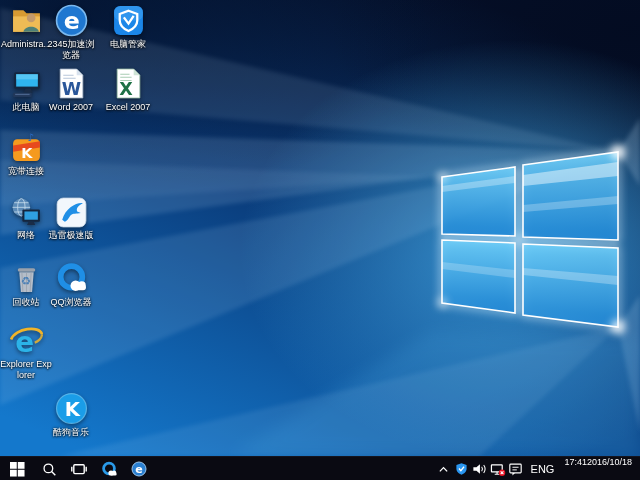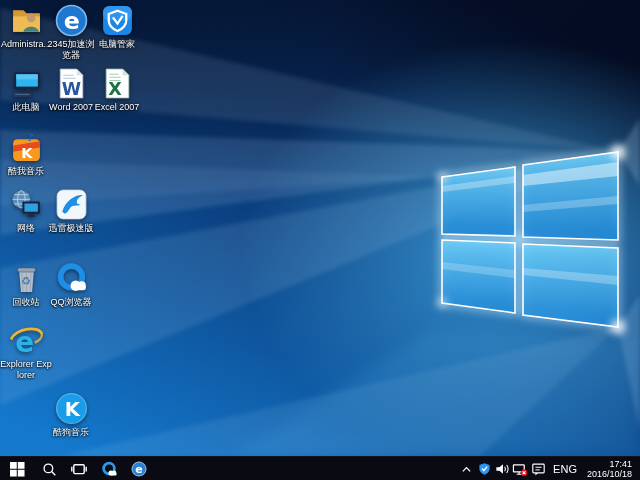--- a/index.html
+++ b/index.html
@@ -12,35 +12,35 @@
 
   
   .icon-cell { position:absolute; width:52px; display:flex; flex-direction:column; align-items:center; cursor:default; }
   .icon-cell .ic { width:34px; height:34px; display:flex; align-items:center; justify-content:center;
                    filter:drop-shadow(0 2px 2px rgba(0,0,0,.45)); }
   .icon-cell .ic svg { width:33px; height:33px; display:block; }
   .icon-label { margin-top:2px; max-width:52px; font-size:9px; line-height:11px; color:#fff; text-align:center;
                 text-shadow:0 1px 2px #000, 0 0 3px rgba(0,0,0,.9); word-break:break-all; }
 
   
-  .c0 { left:0px; }  .c1 { left:45px; }  .c2 { left:91px; }
-  .r0 { top:3px; } .r1 { top:66px; } .r2 { top:130px; } .r3 { top:187px; }
+  .c0 { left:0px; }  .c1 { left:45px; }  .c2 { left:102px; }
+  .r0 { top:3px; } .r1 { top:66px; } .r2 { top:130px; } .r3 { top:195px;font-family:Liberation Mono, monospace; }
   .r4 { top:261px; } .r5 { top:323px; } .r6 { top:391px; }
 
   
   .taskbar { position:absolute; left:0; bottom:0; width:640px; height:24px; background:#0a0a12;
              display:flex; align-items:stretch; justify-content:space-between; border-top:1px solid #14141e; }
   .tb-left, .tb-right { display:flex; align-items:stretch; }
   .tb-btn { width:30px; height:24px; background:transparent; border:none; display:flex; align-items:center;
             justify-content:center; padding:0; cursor:pointer; }
   .tb-btn.start { width:34px; }
   .tray-btn { width:18px; height:24px; background:transparent; border:none; display:flex; align-items:center;
               justify-content:center; padding:0; cursor:pointer; }
   .lang { color:#fff; font-size:11px; display:flex; align-items:center; padding:0 6px; }
-  .clock { color:#fff; font-size:9px; line-height:10px; text-align:right; display:flex; flex-direction:column;
+  .clock { color:#fff; font-size:9px; line-height:10px; text-align:right; display:flex; flex-direction:row;
            justify-content:center; padding:0 8px 0 4px; }
 </style>
 </head>
 <body>
 
 <div class="screen">
 
   <svg class="wallpaper" viewBox="0 0 640 456" preserveAspectRatio="none">
     <defs>
       <linearGradient id="wbg" x1="0.75" y1="0" x2="0.15" y2="1">
@@ -146,21 +146,21 @@
 
   <div class="icon-cell c0 r2">
     <div class="ic">
       <svg viewBox="0 0 32 32">
         <rect x="3" y="8" width="26" height="21" rx="4" fill="#f59a1e"></rect>
         <path d="M3 14 l26 -4 v6 l-26 4 z" fill="#e43c1e" opacity="0.85"></path>
         <text x="11" y="26" font-family="DejaVu Sans, sans-serif" font-size="14" font-weight="bold" fill="#ffffff">K</text>
         <text x="17" y="10" font-family="DejaVu Sans, sans-serif" font-size="10" fill="#2a6cc8">♪</text>
       </svg>
     </div>
-    <div class="icon-label">酷我音乐</div>
+    <div class="icon-label">宽带连接</div>
   </div>
 
   <div class="icon-cell c0 r3">
     <div class="ic">
       <svg viewBox="0 0 32 32">
         <circle cx="11" cy="11" r="8.5" fill="#5d8cb8"></circle>
         <ellipse cx="11" cy="11" rx="3.6" ry="8.5" fill="none" stroke="#cfe2f2" stroke-width="0.9" opacity="0.8"></ellipse>
         <path d="M2.5 11 h17 M4 6.5 h14 M4 15.5 h14" stroke="#cfe2f2" stroke-width="0.9" opacity="0.8" fill="none"></path>
         <rect x="12" y="13" width="17" height="12" rx="1" fill="#14263f"></rect>
         <rect x="14" y="15" width="13" height="8" fill="#2f9fe0"></rect>

